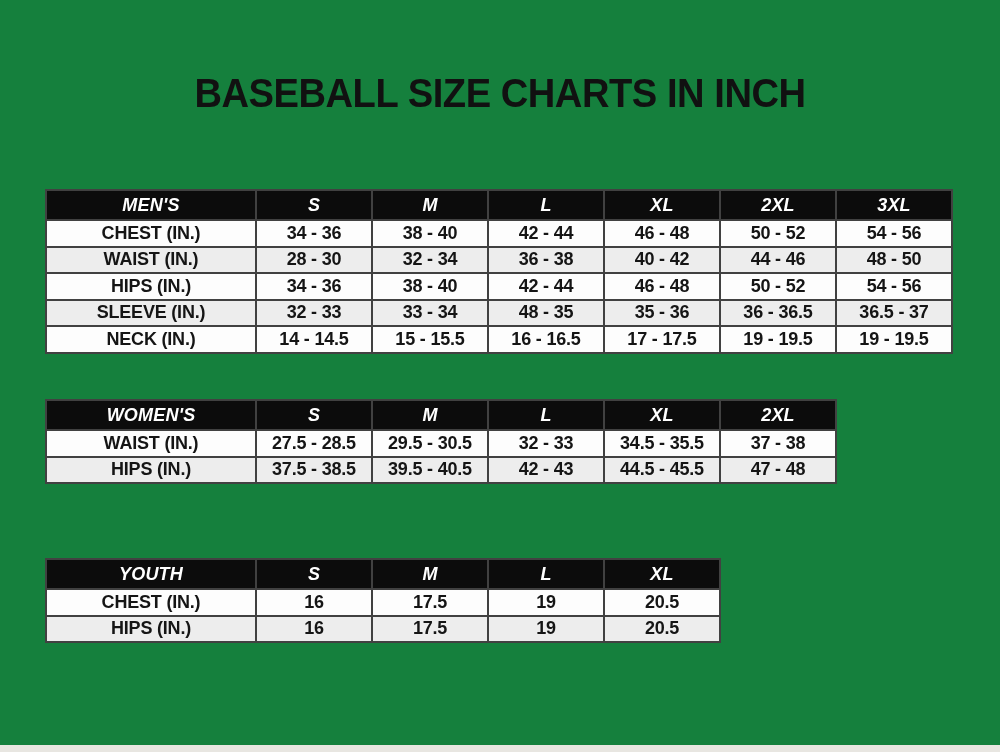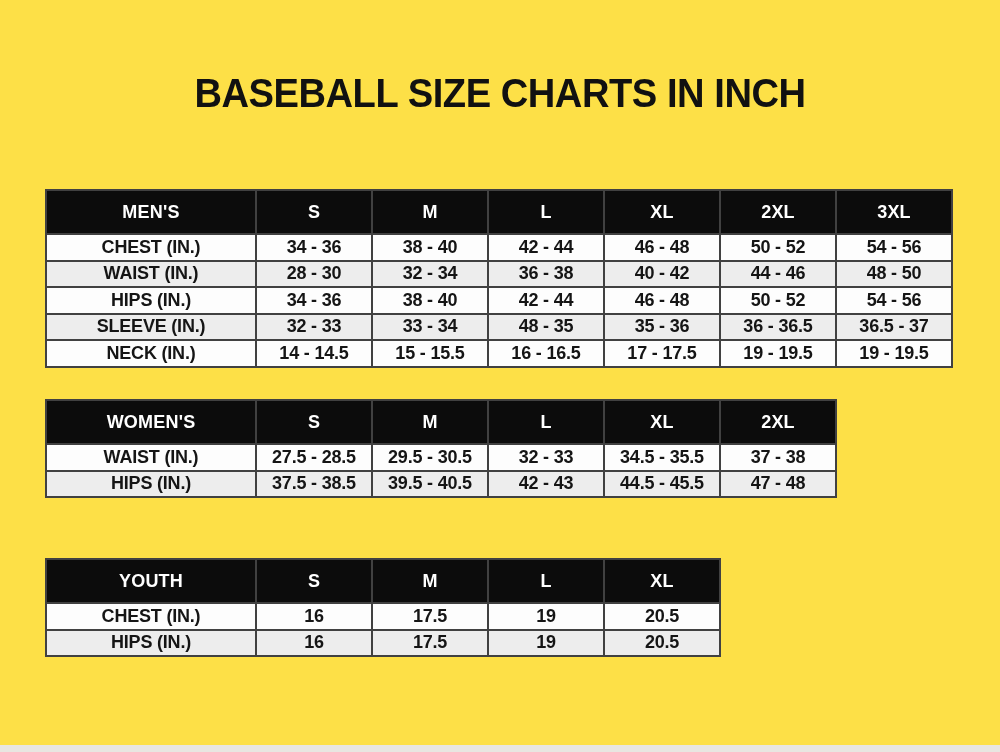--- a/index.html
+++ b/index.html
@@ -9,21 +9,21 @@
     --row_alt_bg:#ededed;
     --border:#414141;
     --title_text:#111111;
     --edge_band:#e8e6e1;
   }
   *{box-sizing:border-box;}
   html,body{margin:0;padding:0;background:#ffffff;}
   .page{
     position:relative;
     width:1000px;height:752px;
-    background:#fde047;
+    background:#15803d;
     overflow:hidden;
     font-family:"Liberation Sans", sans-serif;
   }
   .title{
     position:absolute;
     left:0;top:70px;width:1000px;
     margin:0;
     text-align:center;
     font-size:41px;
     font-weight:bold;
@@ -47,23 +47,24 @@
     border:2px solid var(--border);
     padding:0 2px;
     text-align:center;
     font-weight:bold;
     white-space:nowrap;
     overflow:hidden;
   }
   table.size-table thead th{
     background:var(--header_bg);
     color:var(--header_text);
-    height:44px;
+    height:30px;
     font-size:18px;
     letter-spacing:0.2px;
+    font-style:italic;
   }
   table.size-table tbody th,
   table.size-table tbody td{
     height:26.5px;
     font-size:18px;
     color:#151515;
     letter-spacing:-0.2px;
   }
   table.size-table tbody tr:nth-child(odd){background:var(--row_bg);}
   table.size-table tbody tr:nth-child(even){background:var(--row_alt_bg);}

